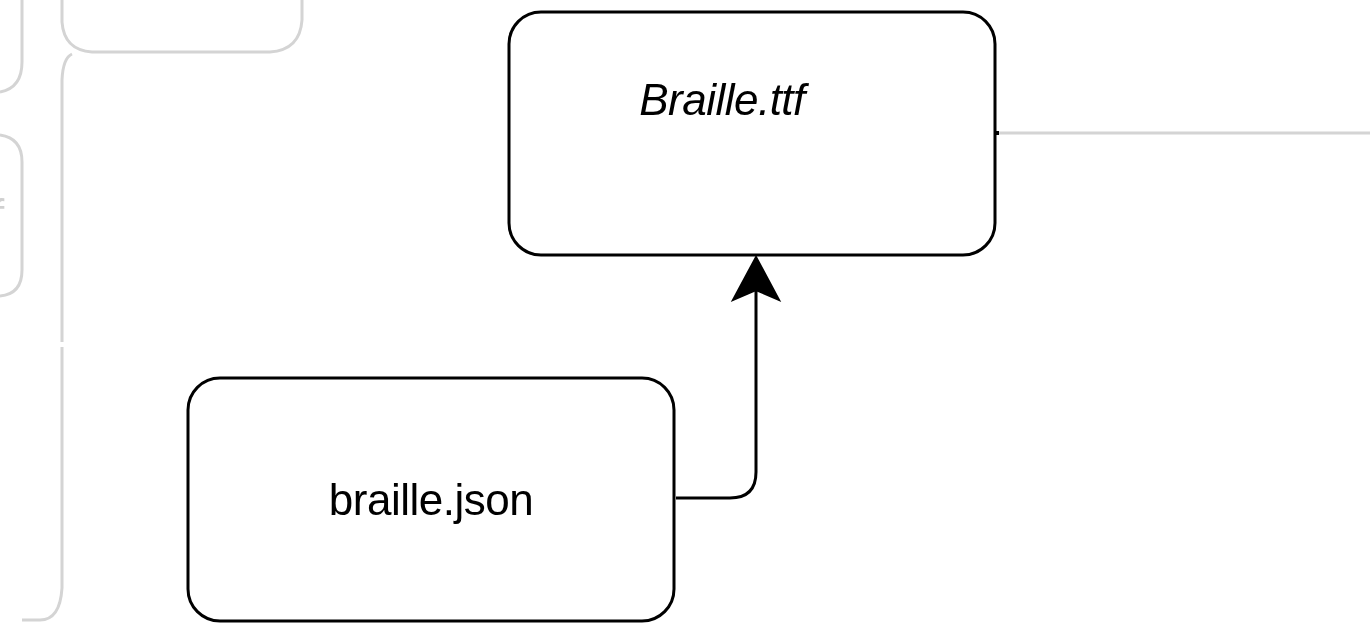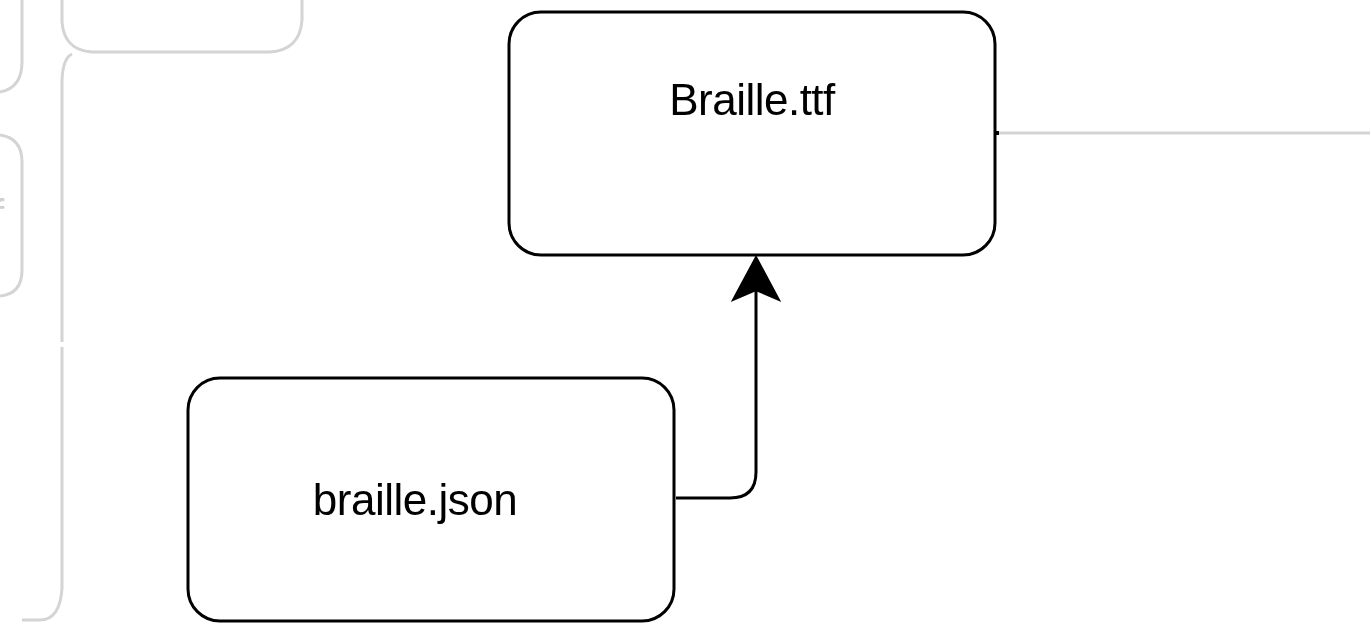--- a/index.html
+++ b/index.html
@@ -66,14 +66,14 @@
 
   <rect x="509" y="12" width="486" height="243" rx="32" ry="32" fill="#ffffff" stroke="#000000" stroke-width="3"></rect>
 
   <rect x="995" y="131" width="4" height="4" fill="#000000"></rect>
 
   <rect x="188" y="378" width="486" height="243" rx="32" ry="32" fill="#ffffff" stroke="#000000" stroke-width="3"></rect>
 </svg>
 
 <div class="ghost-label" style="left:-8px; top:190px;">f</div>
 
-<div class="node-label" style="left:509px; top:12px; width:486px; height:175px;">Braille.ttf</div>
-<div class="node-label" style="left:172px; top:378px; width:486px; height:243px;">braille.json</div>
+<div class="node-label" style="left:479px; top:12px; width:486px; height:175px;font-style:italic;">Braille.ttf</div>
+<div class="node-label" style="left:188px; top:378px; width:486px; height:243px;">braille.json</div>
 
 </body></html>

